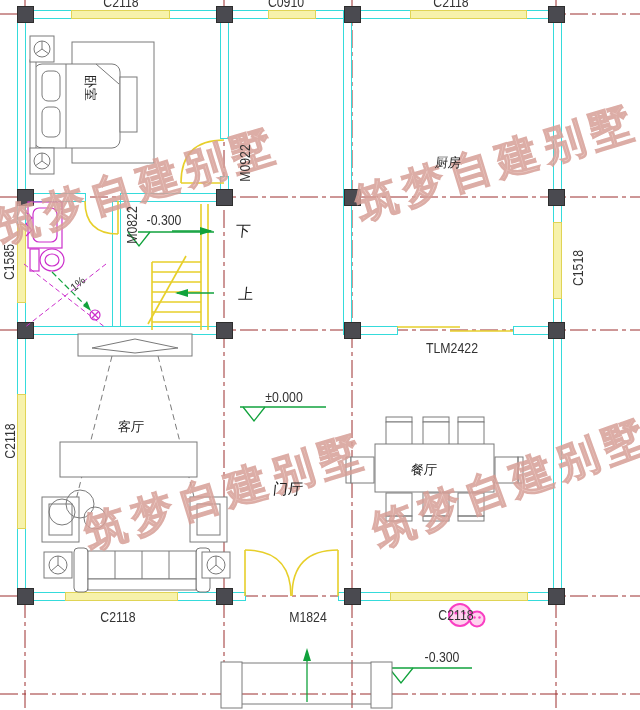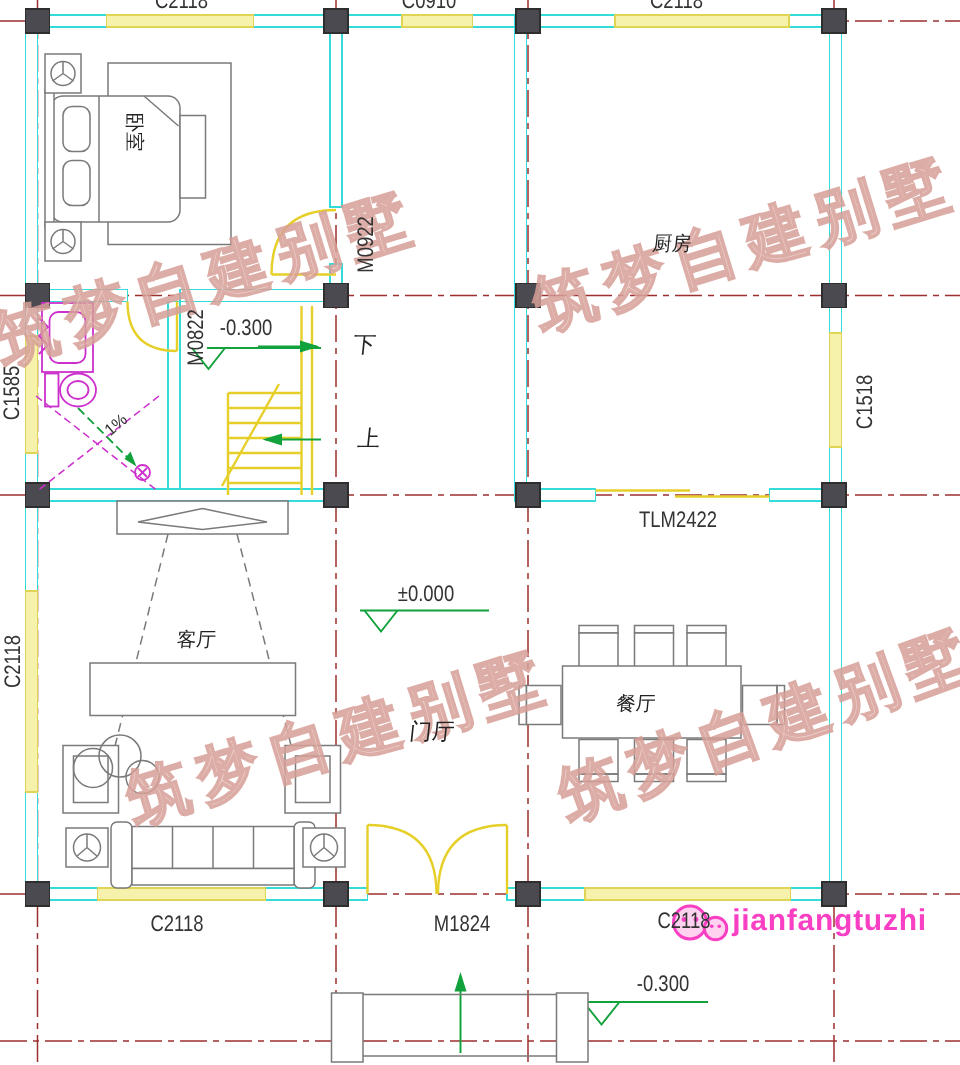--- a/index.html
+++ b/index.html
@@ -285,15 +285,14 @@
 <span class="cn" style="left:448px;top:162px">厨房</span>
 <span class="cn" style="left:131px;top:426px">客厅</span>
 <span class="cn big" style="left:288px;top:488px">门厅</span>
 <span class="cn" style="left:424px;top:469px">餐厅</span>
 
 <span class="cn big" style="left:243px;top:230px">下</span>
 <span class="cn big" style="left:246px;top:293px">上</span>
 
 <span class="slope" style="left:78px;top:284px">1%</span>
 
-<span class="logo-text" style="left:553px;top:614px">jianfangtuzhi</span>
 
 </div>
 
 </body></html>

